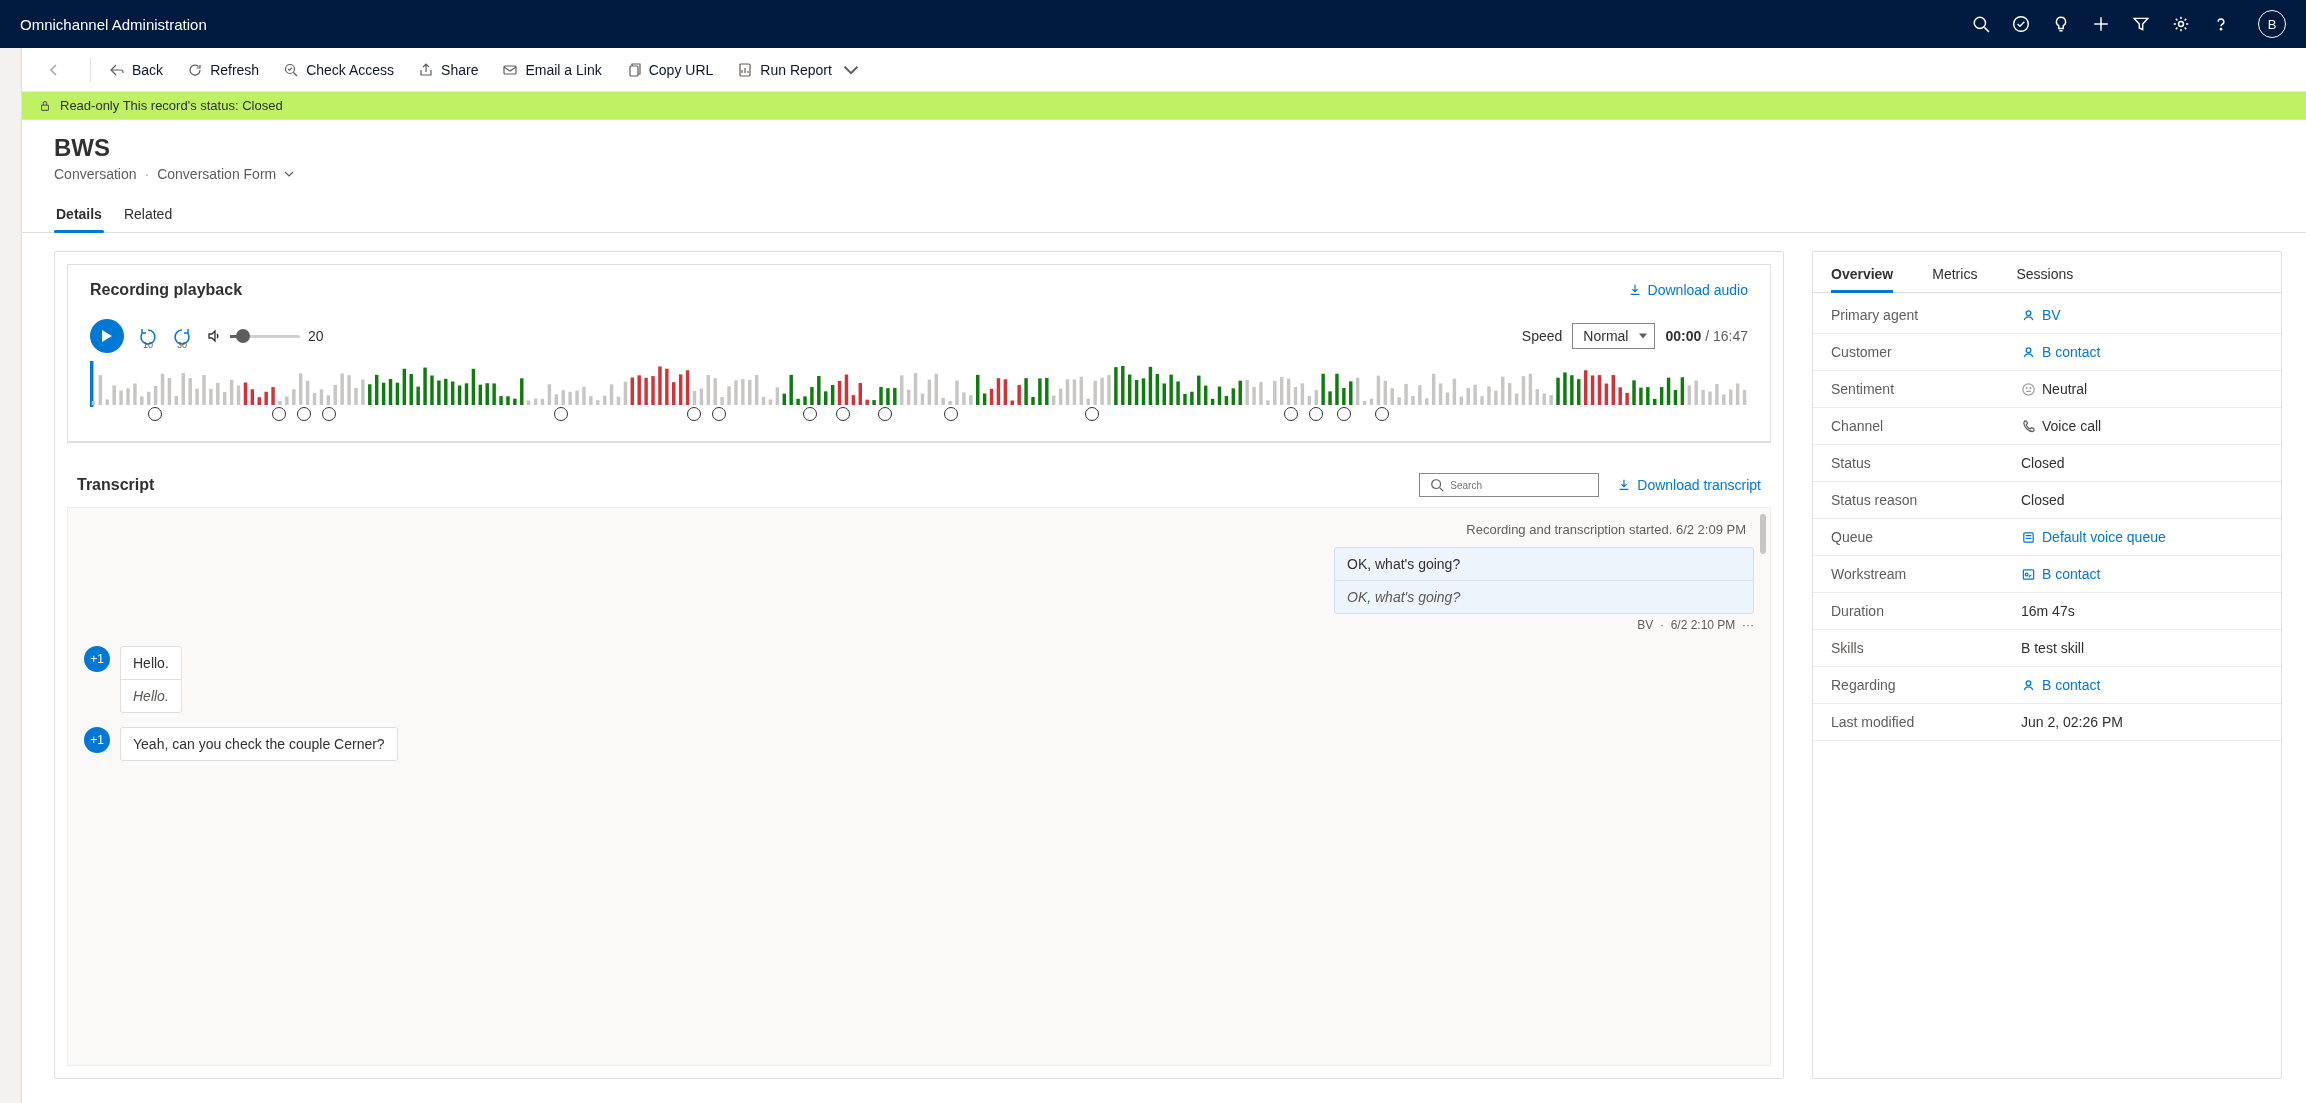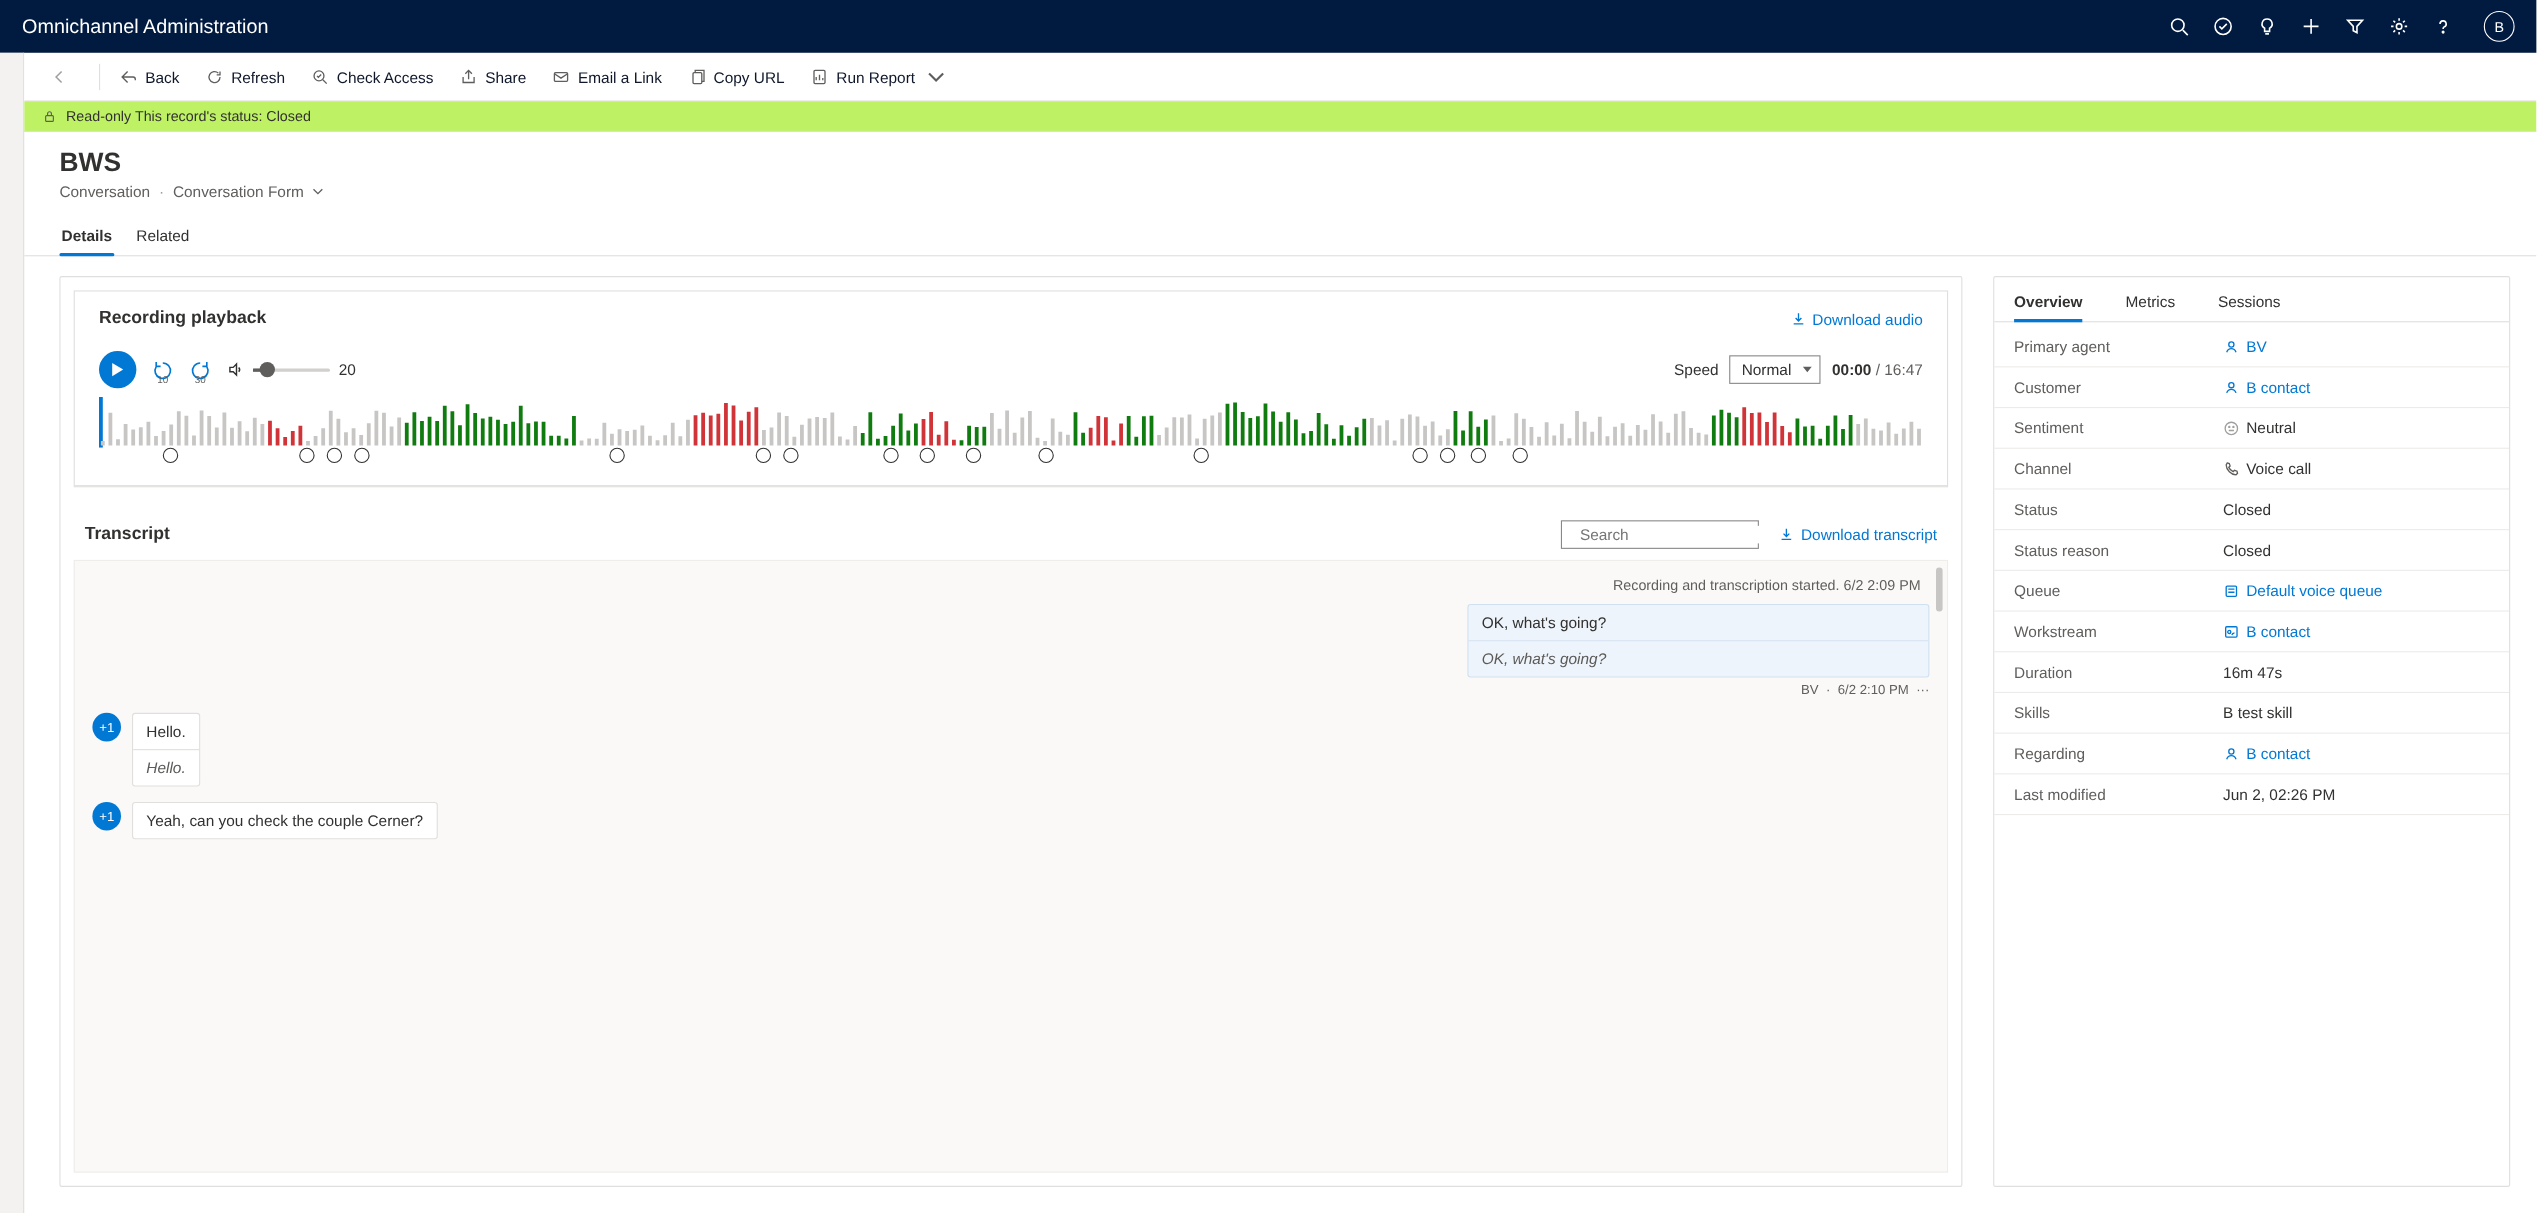--- a/index.html
+++ b/index.html
@@ -1,21 +1,21 @@
 <!DOCTYPE html>
 <html><head>
 <meta charset="utf-8">
 <style>
   * { box-sizing: border-box; margin: 0; padding: 0; font-family: "Segoe UI", Arial, sans-serif; }
   html, body { height: 100%; }
   body { background: #fff; color: #323130; font-size: 14px; overflow: hidden; }
 
   
   .top-nav { background: #001a40; color: #fff; height: 48px; display: flex; align-items: center; justify-content: space-between; padding: 0 20px; }
-  .top-nav-left { font-size: 18px; }
+  .top-nav-left { font-size: 15px; }
   .top-nav-right { display: flex; align-items: center; gap: 22px; }
   .top-nav-right .icon { width: 18px; height: 18px; display: inline-flex; align-items: center; justify-content: center; color: #fff; }
   .avatar-circle { width: 28px; height: 28px; border-radius: 50%; border: 1px solid #fff; display: inline-flex; align-items: center; justify-content: center; font-size: 13px; margin-left: 6px; }
 
   
   .page-wrap { display: flex; height: calc(100% - 48px); }
   .rail { width: 22px; background: #f3f2f1; border-right: 1px solid #e1dfdd; }
   .main { flex: 1; display: flex; flex-direction: column; overflow: hidden; }
 
   .command-bar { height: 44px; background: #fff; border-bottom: 1px solid #edebe9; display: flex; align-items: center; padding: 0 14px; gap: 4px; }
@@ -72,21 +72,21 @@
   .senti-row span { width:14px; height:14px; border-radius:50%; border:1.3px solid; display:inline-block; position:absolute; }
   .face-pos { border-color:#107c10; }
   .face-neg { border-color:#d13438; }
   .inner-sep { height:1px; background:#e1dfdd; margin: 6px 0 0; }
 
   
   .tr-head { display:flex; justify-content: space-between; align-items:center; padding: 18px 22px 10px; }
   .tr-title { font-size: 16px; font-weight: 600; }
   .tr-right { display:flex; align-items:center; gap: 18px; }
   .search-box { border:1px solid #8a8886; display:flex; align-items:center; padding: 4px 10px; width: 180px; }
-  .search-box input { border:none; outline:none; font-size:14px; flex:1; padding-left:6px; }
+  .search-box input { border:none; outline:none; font-size:10px; flex:1; padding-left:6px; }
 
   .tr-body { background:#faf9f8; margin: 0 12px 12px; border:1px solid #efedea; position:relative; padding: 10px 16px 16px; flex:1; overflow:auto; }
   .sys-msg { text-align:right; color:#605e5c; font-size:13px; padding: 4px 8px 10px; }
   .bubble-right { margin-left:auto; max-width: 420px; }
   .bubble-left { margin-right:auto; max-width: 520px; display:flex; gap:10px; margin-top:14px; }
   .bubble { border:1px solid #cfe0f0; background:#eef4fb; border-radius:3px; overflow:hidden; }
   .bubble .line { padding: 8px 12px; font-size:14px; }
   .bubble .line.translated { font-style: italic; color:#5b5a58; border-top:1px solid #d6e3f2; }
   .bubble-left .bubble { background:#fff; border-color:#e1dfdd; }
   .bubble-left .bubble .line.translated { border-top:1px solid #e1dfdd; }

